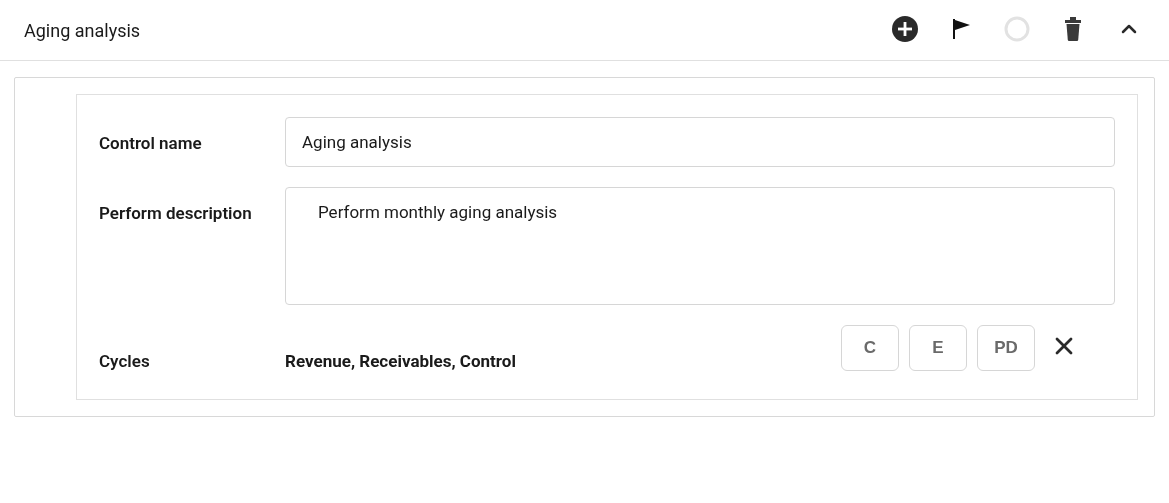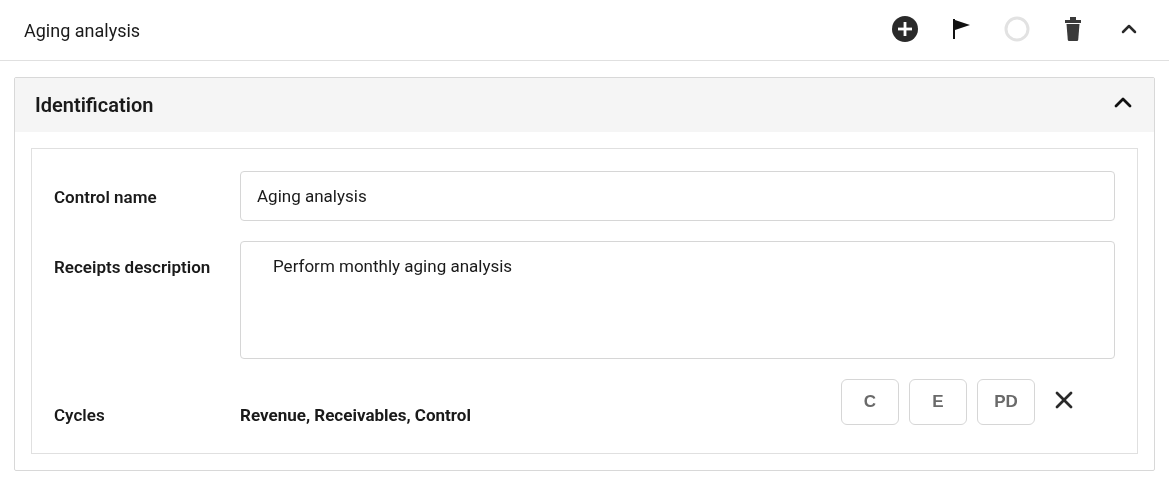--- a/index.html
+++ b/index.html
@@ -56,20 +56,21 @@
       font-size: 20px;
       font-weight: 600;
       color: #1a1a1a;
     }
     .section-body {
       padding: 16px;
     }
     .inner-panel {
       border: 1px solid #e0e0e0;
       padding: 22px 22px 28px 22px;
+      margin-left: 45px;
     }
     .form-row {
       display: flex;
       align-items: flex-start;
       margin-bottom: 20px;
     }
     .form-row:last-child {
       margin-bottom: 0;
     }
     .form-label {
@@ -194,38 +195,30 @@
       <span>
         <svg width="20" height="20" viewBox="0 0 20 20">
             <polyline points="4,13 10,7 16,13" fill="none" stroke="#2a2a2a" stroke-width="2.5" stroke-linecap="round" stroke-linejoin="round"></polyline>
           </svg>
       </span>
     </button>
   </div>
 </div>
 
 <div class="section">
-  <div class="section-header">
-    <div class="section-title">Identification</div>
-    <span>
-      <svg width="22" height="22" viewBox="0 0 22 22">
-          <polyline points="4,14 11,7 18,14" fill="none" stroke="#111" stroke-width="2.8" stroke-linecap="round" stroke-linejoin="round"></polyline>
-        </svg>
-    </span>
-  </div>
   <div class="section-body">
     <div class="inner-panel">
 
       <div class="form-row">
         <div class="form-label">Control name</div>
         <input type="text" class="text-input" value="Aging analysis" style="">
       </div>
 
       <div class="form-row">
-        <div class="form-label">Receipts description</div>
+        <div class="form-label">Perform description</div>
         <textarea class="textarea-input" style="">Perform monthly aging analysis</textarea>
       </div>
 
       <div class="cycles-row">
         <div class="cycles-label">Cycles</div>
         <div class="cycle-name">Revenue, Receivables, Control</div>
         <div class="abbr-group">
           <button class="abbr-btn">C</button>
           <button class="abbr-btn">E</button>
           <button class="abbr-btn">PD</button>

